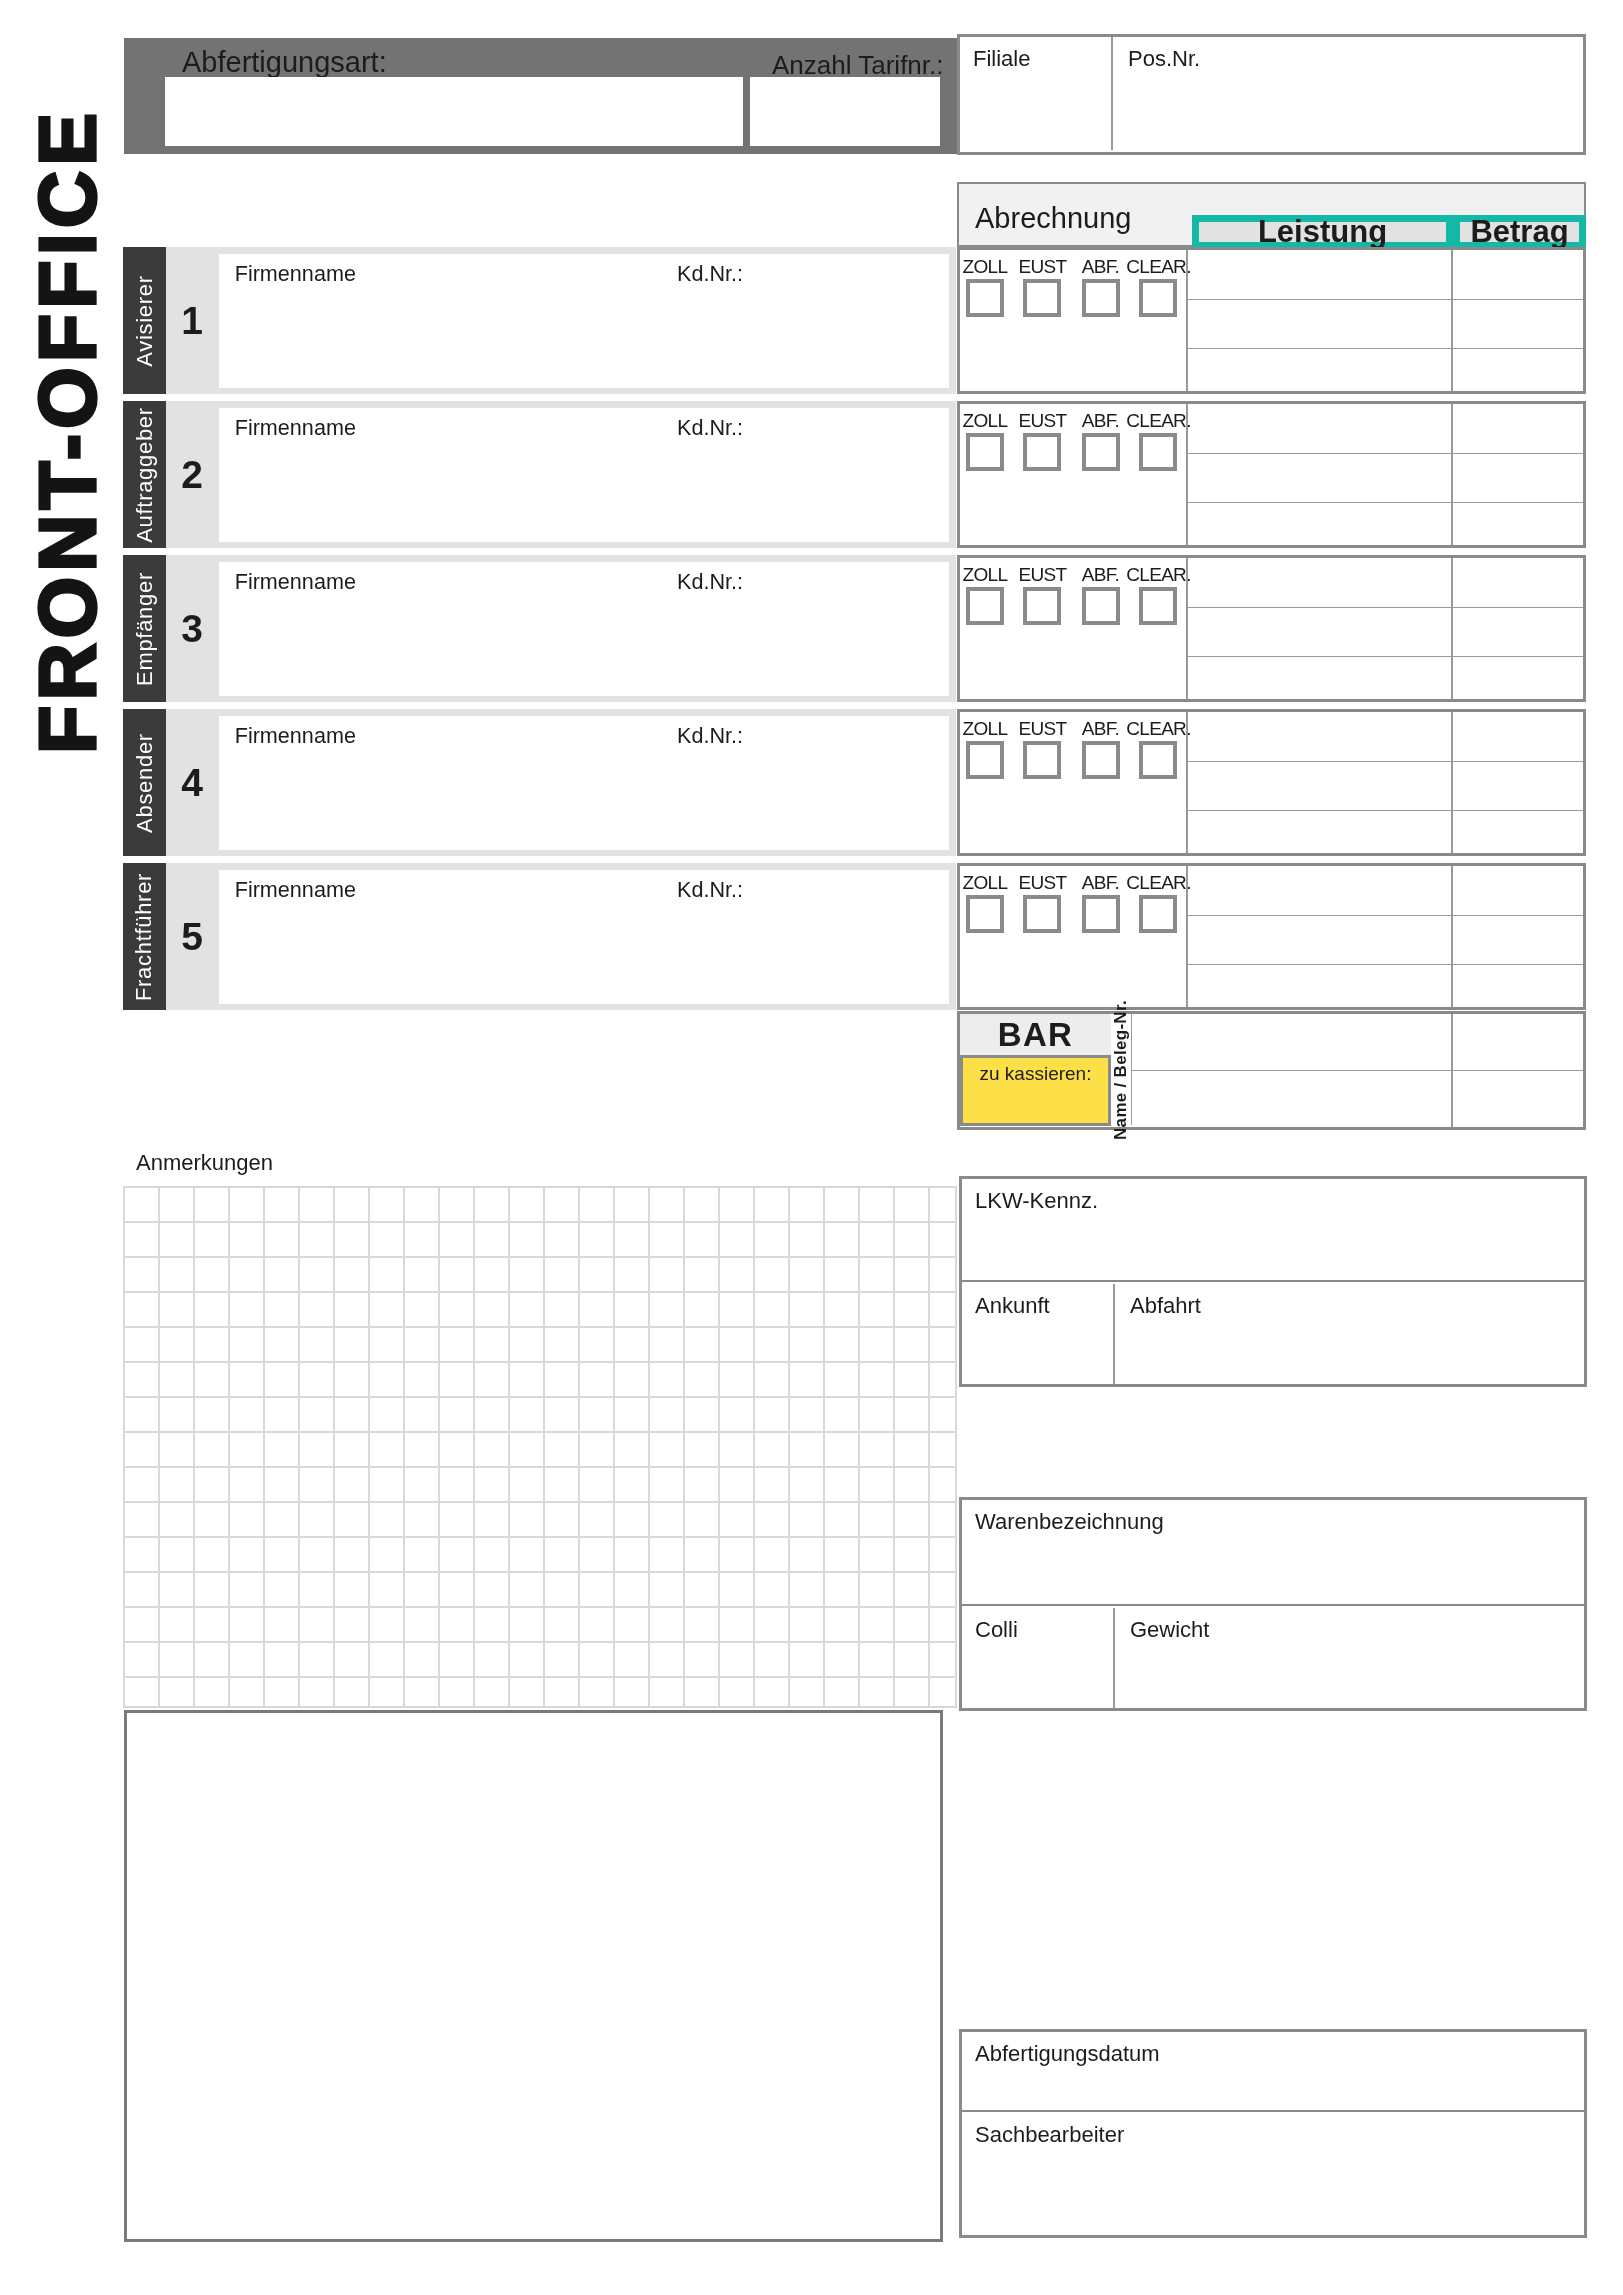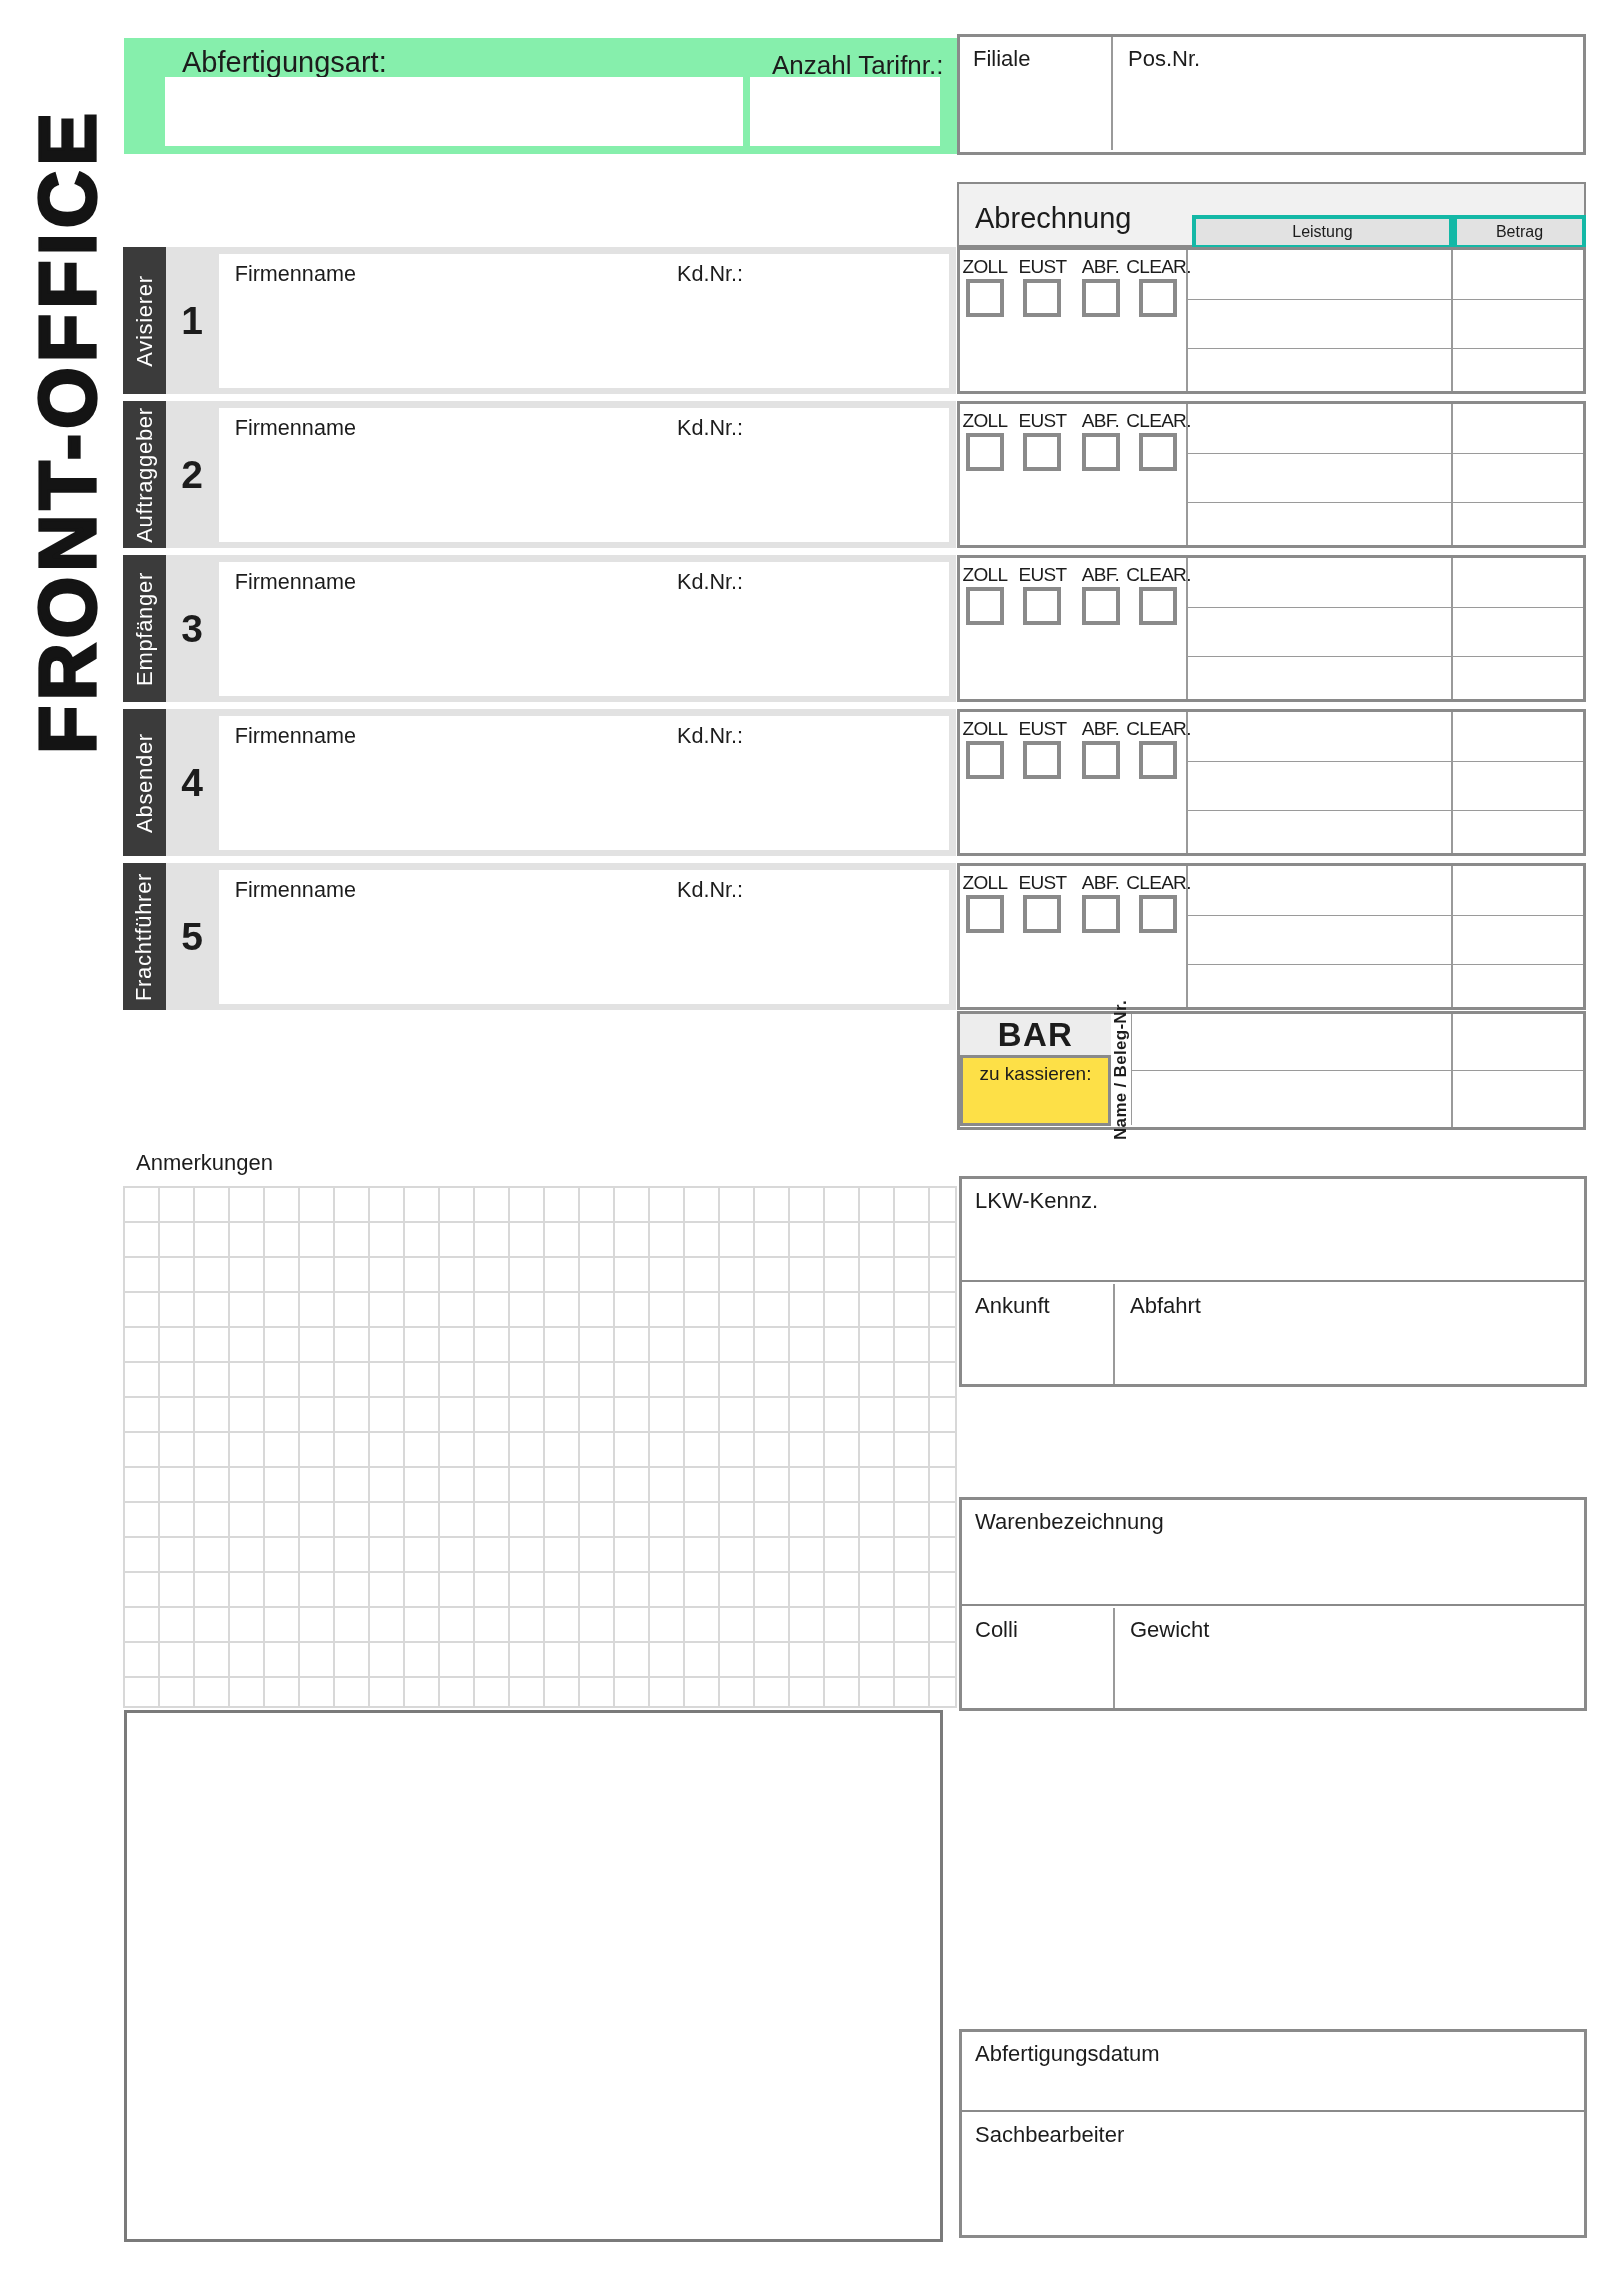--- a/index.html
+++ b/index.html
@@ -4,31 +4,31 @@
 <style>
   html,body{margin:0;padding:0;background:#ffffff;}
   #page{position:relative;width:1623px;height:2295px;background:#ffffff;overflow:hidden;
         font-family:"Liberation Sans","DejaVu Sans",sans-serif;color:#1c1c1c;}
   .abs{position:absolute;box-sizing:border-box;}
   
   #vtitle{left:27.5px;top:754px;transform-origin:0 0;transform:rotate(-90deg);
           font-size:79px;font-weight:900;letter-spacing:5.2px;line-height:1;
           -webkit-text-stroke:3.3px #141414;white-space:nowrap;color:#141414;}
   
-  #hdr{left:124px;top:38px;width:858px;height:116px;background:#86efac;}
+  #hdr{left:124px;top:38px;width:858px;height:116px;background:#737373;}
   .hdr-label{font-size:29px;}
   .hdr-label2{font-size:26px;margin-left:21px;}
   .winput{background:#ffffff;}
   
   .framed{border:3.9px solid #8a8a8a;background:#ffffff;}
   .cell-label{font-size:22px;padding:9px 0 0 13px;}
   
   #abrech{left:957px;top:182px;width:629px;height:65px;background:#f1f1f1;border:2.6px solid #8a8a8a;}
   #abrech-title{left:975px;top:202px;font-size:29px;}
-  .hdr-cell{background:#e2e2e2;border:4px solid #14b8a6;display:flex;align-items:center;justify-content:center;font-size:16px;}
+  .hdr-cell{background:#e2e2e2;border:7px solid #14b8a6;display:flex;align-items:center;justify-content:center;font-size:31px;font-weight:bold;}
   
   .party-row{position:absolute;left:0;width:1623px;height:147px;}
   .party-band{position:absolute;left:166px;top:0;width:790px;height:147px;background:#e2e2e2;box-sizing:border-box;}
   .party-tab{position:absolute;left:123px;top:0;width:43px;height:147px;background:#3b3b3b;
              display:flex;align-items:center;justify-content:center;}
   .party-tab .vtext{transform:rotate(-90deg);white-space:nowrap;color:#ffffff;font-size:22px;letter-spacing:0.7px;}
   .party-number{position:absolute;left:168px;top:0;width:48px;height:147px;display:flex;align-items:center;justify-content:center;
                 font-size:39px;font-weight:900;}
   .party-input{position:absolute;left:219px;top:6.5px;width:730px;height:134px;background:#ffffff;box-sizing:border-box;}
   .flabel{position:absolute;left:15.7px;top:7.9px;font-size:21.6px;}

